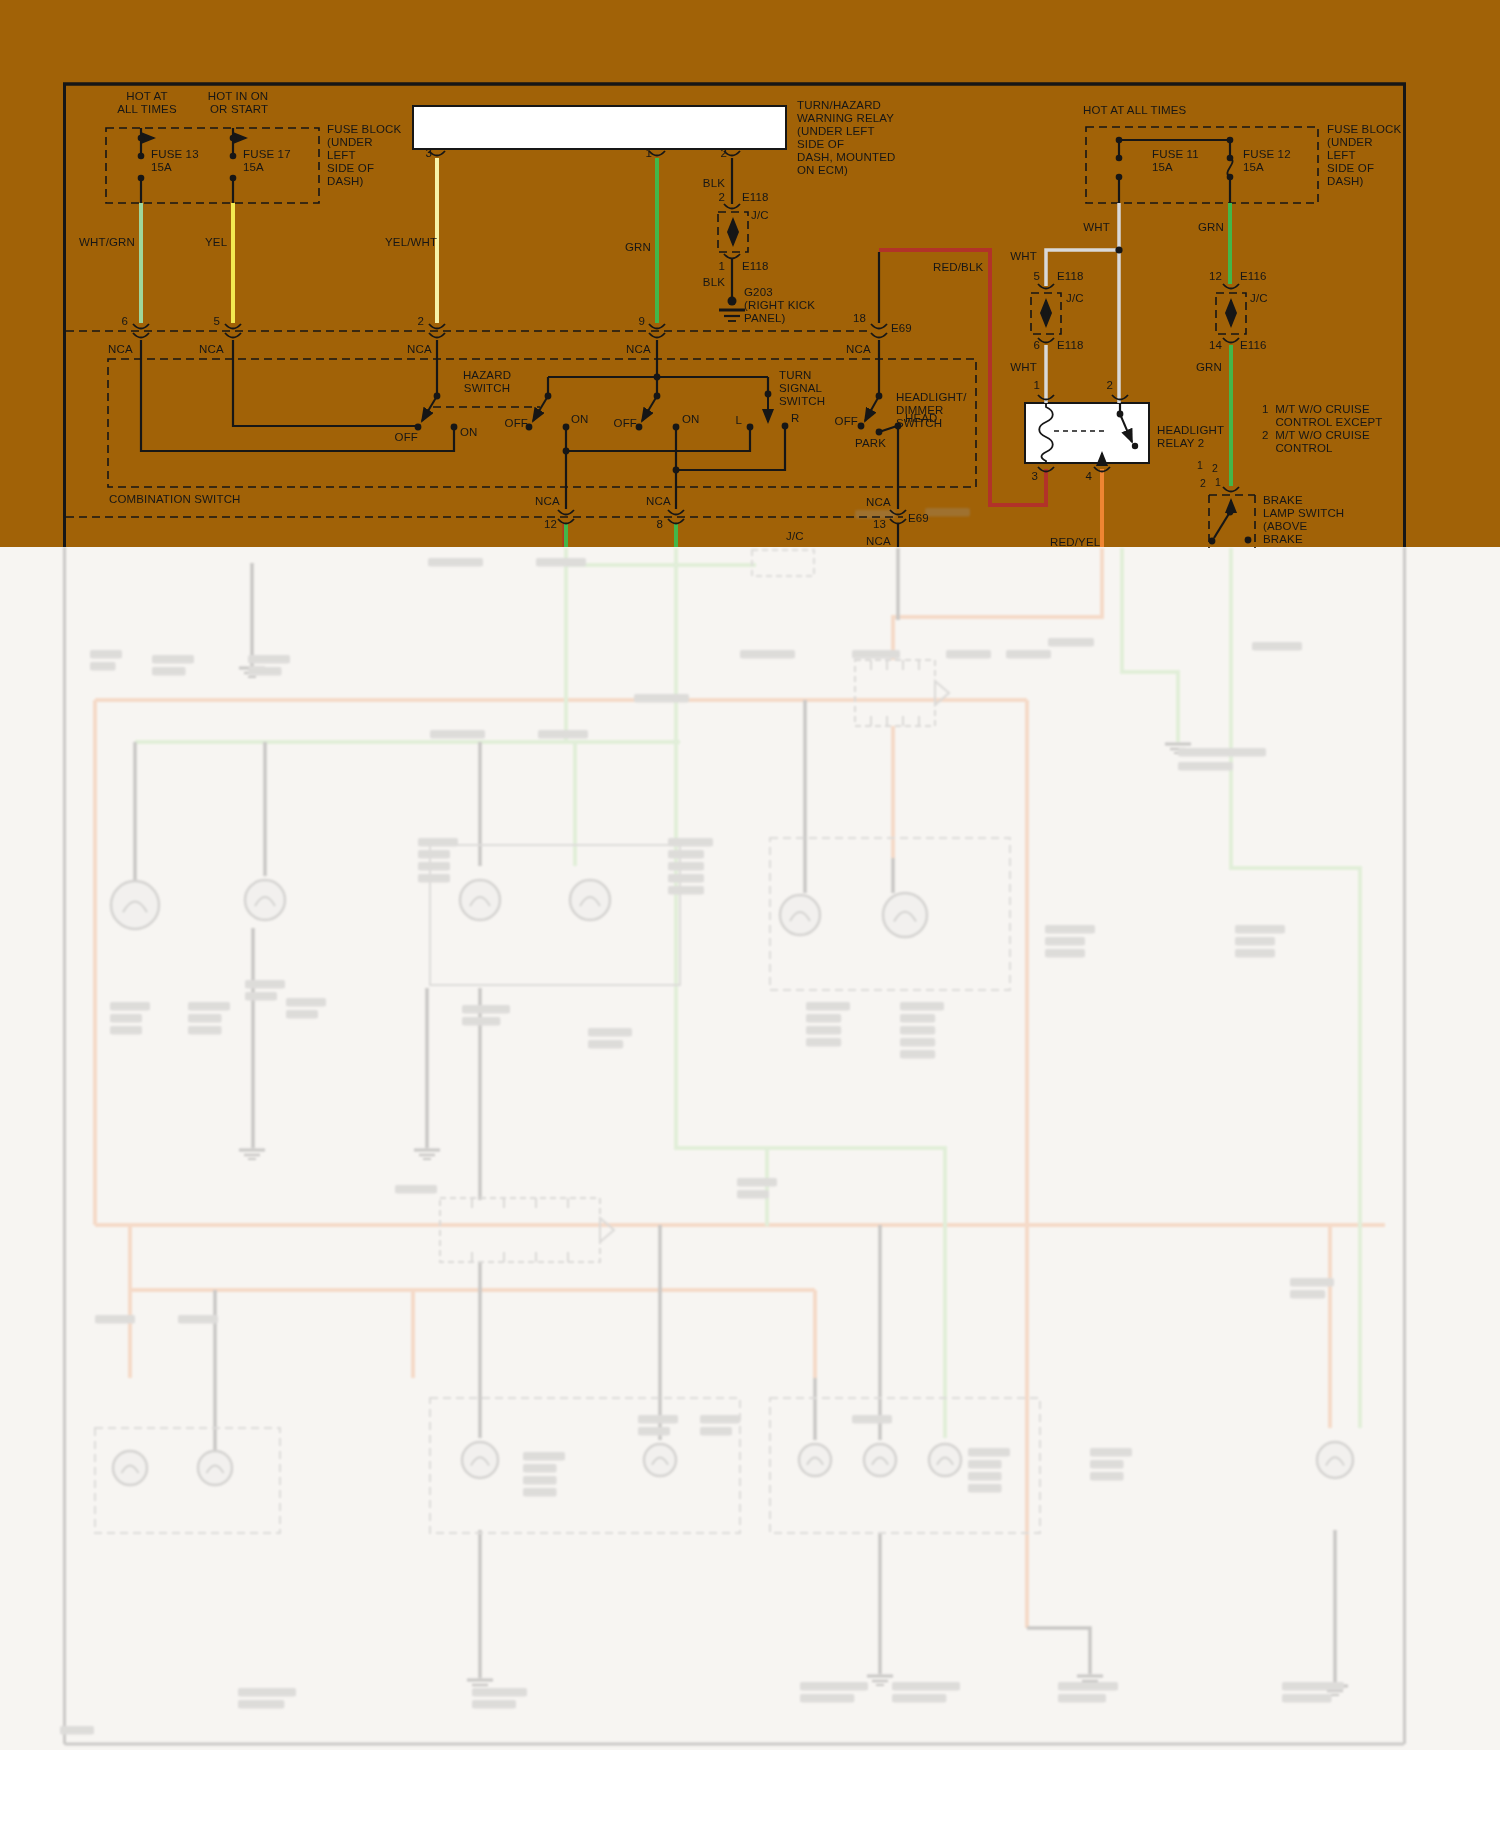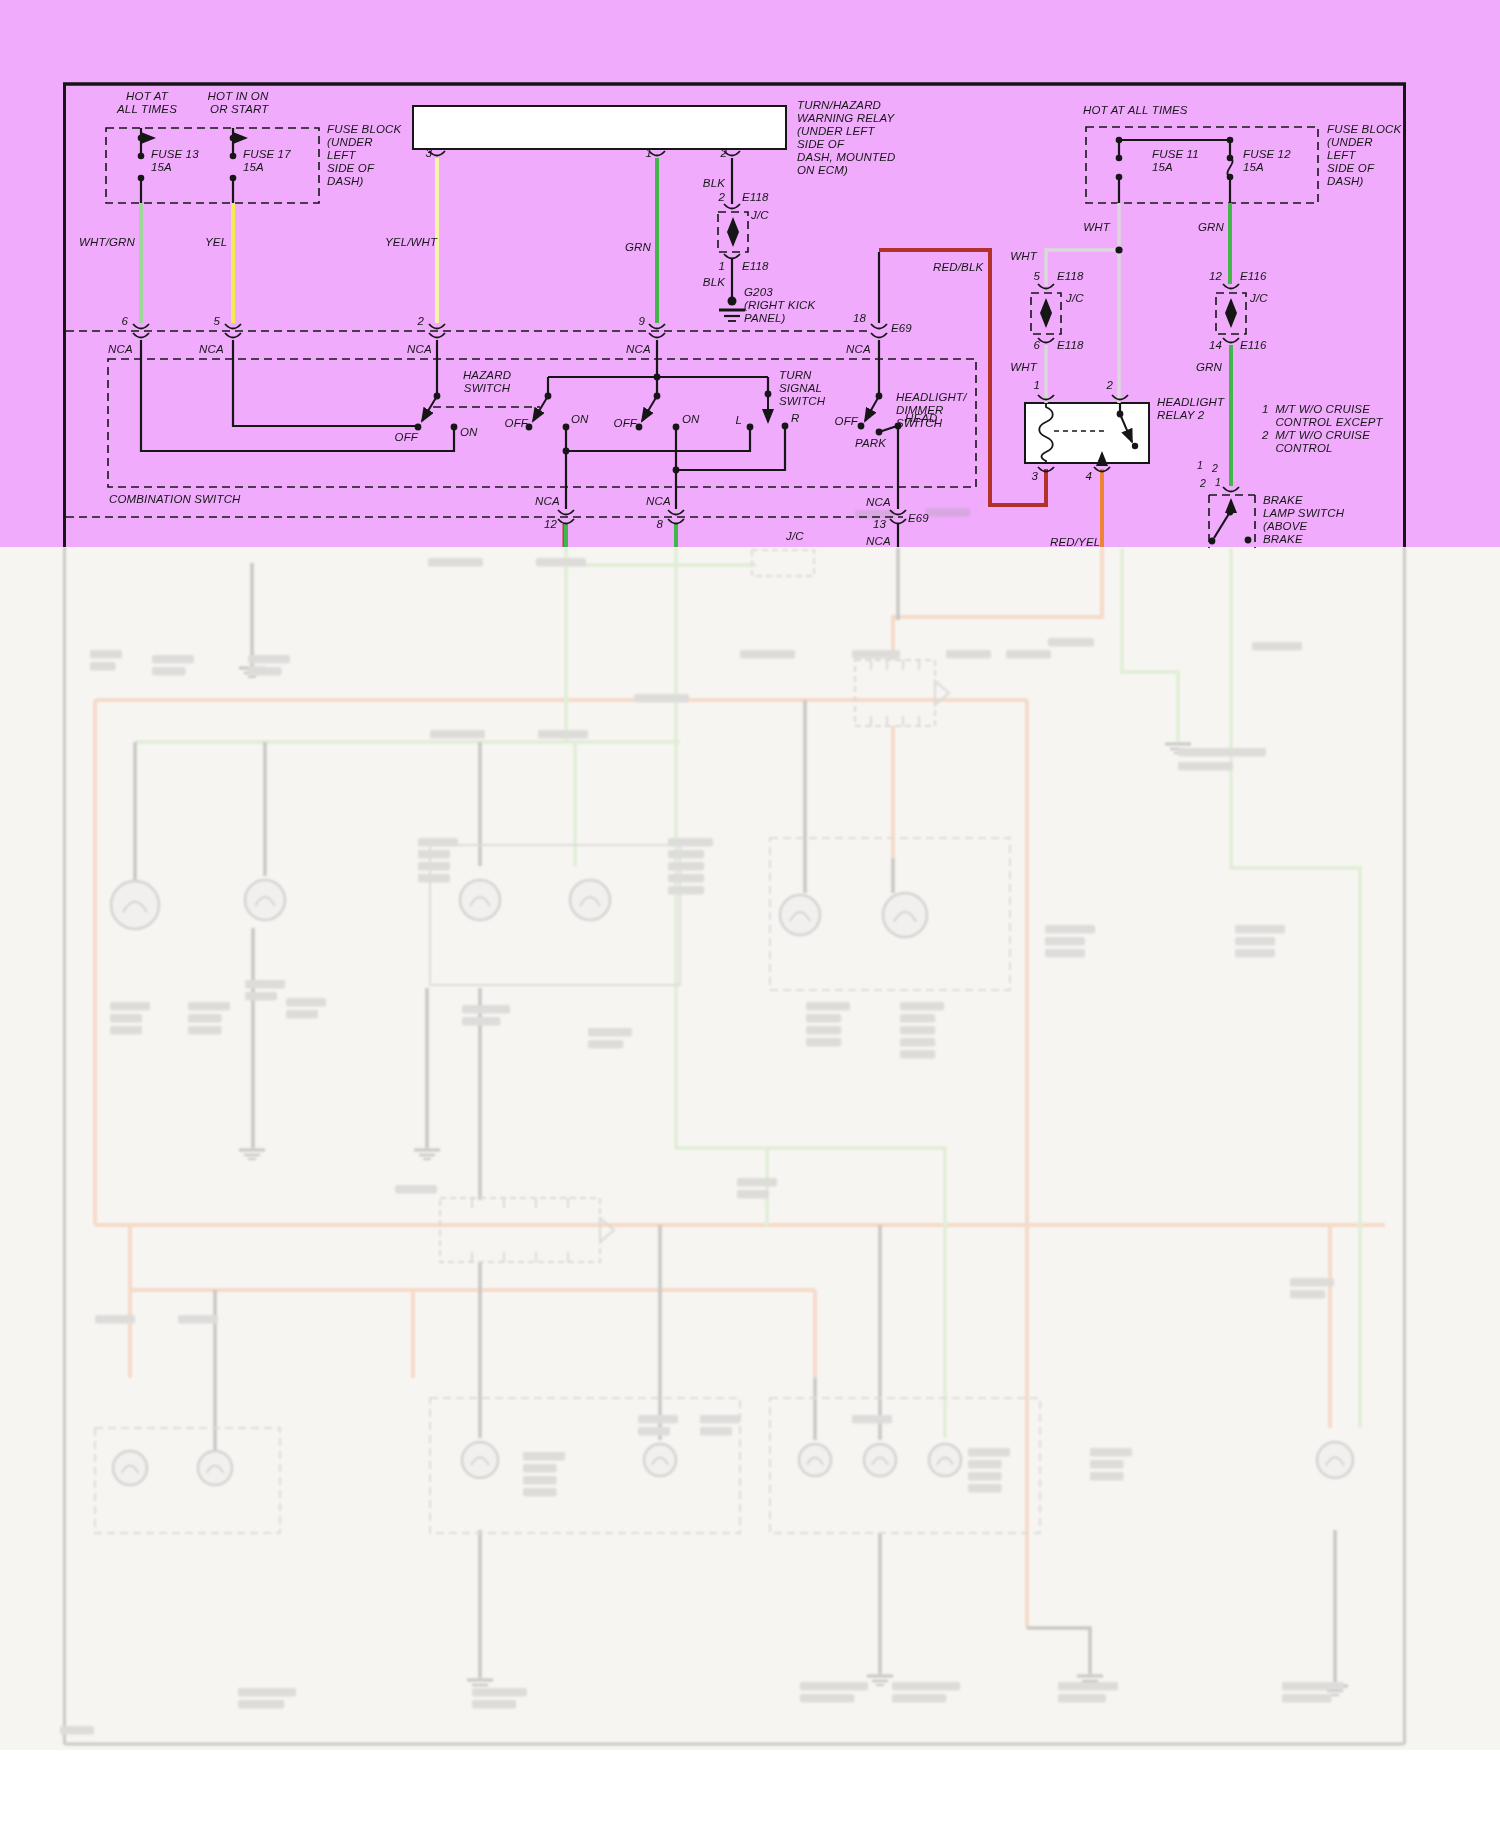--- a/index.html
+++ b/index.html
@@ -1,18 +1,18 @@
 <!DOCTYPE html>
 <html style="--wht_grn: #9fd69b; --yel: #f3ea51; --yel_wht: #f7f3a8; --grn: #43b649; --wht: #d9d9d9; --blk: #161616; --red_blk: #b23229; --red_yel: #ef8532; --ghost_orange: #f0935a; --ghost_green: #a8dd96; --ghost_gray: #8f8f8f; --ghost_dark: #4d4d4d;"><head>
 <meta charset="utf-8">
 <style>
   html,body{margin:0;padding:0;background:#ffffff;}
   body{width:1500px;height:1828px;position:relative;overflow:hidden;
        font-family:"Liberation Sans","DejaVu Sans",sans-serif;}
-  #stage{position:absolute;left:0;top:0;width:1500px;height:1595px;background:#f0abfc;font-style:italic;}
+  #stage{position:absolute;left:0;top:0;width:1500px;height:1595px;background:#a16207;}
   #fadebg{position:absolute;left:0;top:547px;width:1500px;height:1203px;background:#f7f5f2;}
   svg{position:absolute;left:0;top:0;}
   #ghost{opacity:0.27;filter:blur(1.1px);}
   .lbl{position:absolute;color:#161616;font-size:11.5px;line-height:13px;
        white-space:pre-line;letter-spacing:.15px;}
   .lbl.c{transform:translateX(-50%);text-align:center;}
   .lbl.r{transform:translateX(-100%);text-align:right;}
   .lbl.pre{white-space:pre;}
   
   .ink{stroke:var(--blk);fill:none;}
@@ -457,21 +457,21 @@
       <div class="lbl" style="left: 1198px; top: 221px;">GRN</div>
       <div class="lbl r" style="left: 1037px; top: 250px;">WHT</div>
       <div class="lbl r" style="left: 1040px; top: 270px;">5</div>
       <div class="lbl" style="left: 1057px; top: 270px;">E118</div>
       <div class="lbl" style="left: 1066px; top: 292px;">J/C</div>
       <div class="lbl r" style="left: 1040px; top: 339px;">6</div>
       <div class="lbl" style="left: 1057px; top: 339px;">E118</div>
       <div class="lbl r" style="left: 1037px; top: 361px;">WHT</div>
       <div class="lbl r" style="left: 1040px; top: 379px;">1</div>
       <div class="lbl r" style="left: 1113px; top: 379px;">2</div>
-      <div class="lbl" style="left: 1157px; top: 396px;">HEADLIGHT
+      <div class="lbl" style="left: 1157px; top: 424px;">HEADLIGHT
 RELAY 2</div>
       <div class="lbl r" style="left: 1038px; top: 470px;">3</div>
       <div class="lbl r" style="left: 1092px; top: 470px;">4</div>
       <div class="lbl" style="left: 933px; top: 261px;">RED/BLK</div>
       <div class="lbl" style="left: 1050px; top: 536px;">RED/YEL</div>
       <div class="lbl r" style="left: 1222px; top: 270px;">12</div>
       <div class="lbl" style="left: 1240px; top: 270px;">E116</div>
       <div class="lbl" style="left: 1250px; top: 292px;">J/C</div>
       <div class="lbl r" style="left: 1222px; top: 339px;">14</div>
       <div class="lbl" style="left: 1240px; top: 339px;">E116</div>

